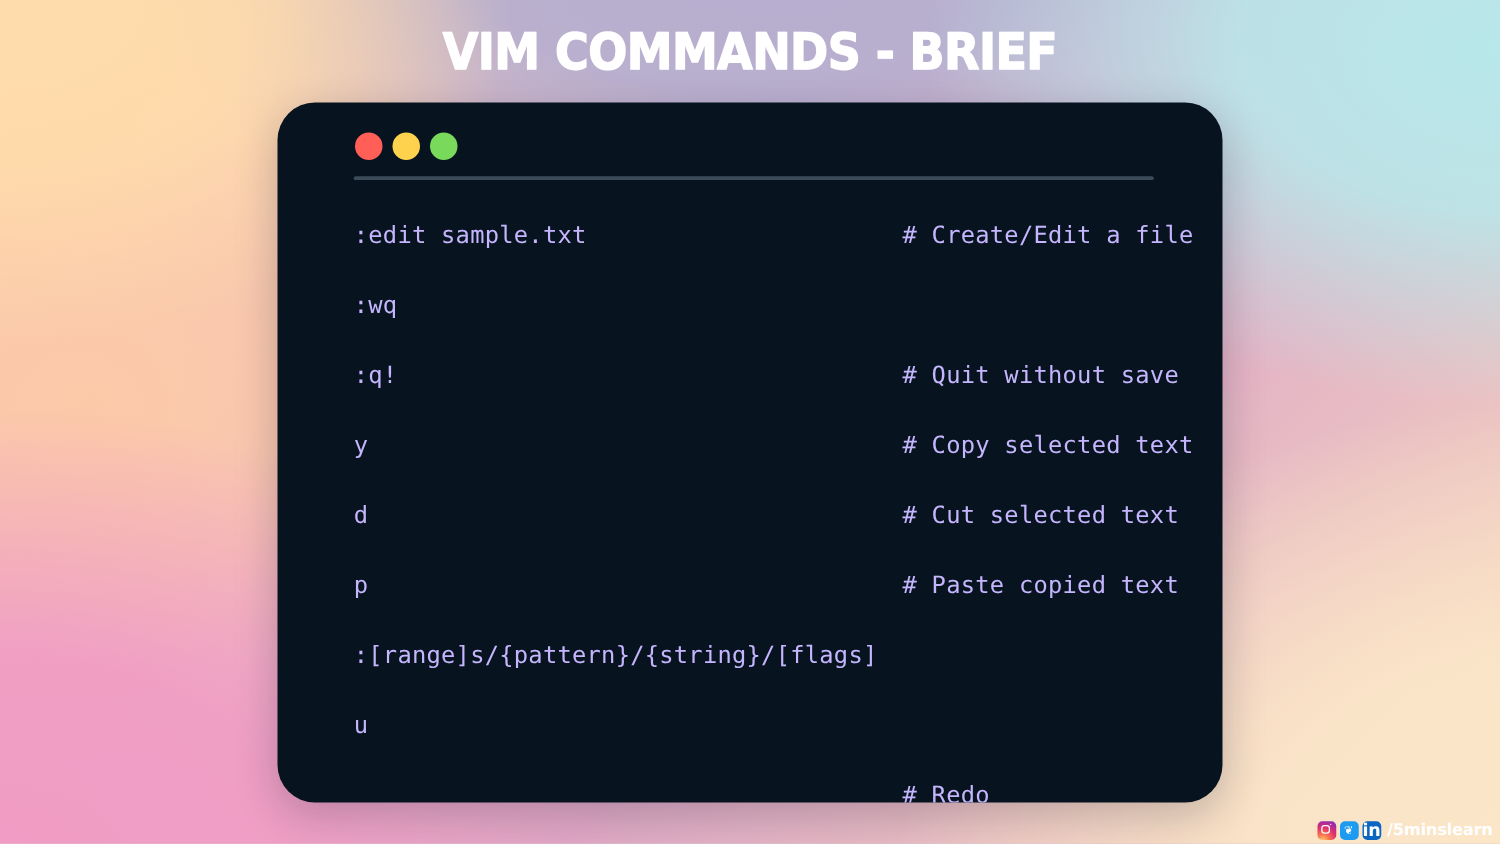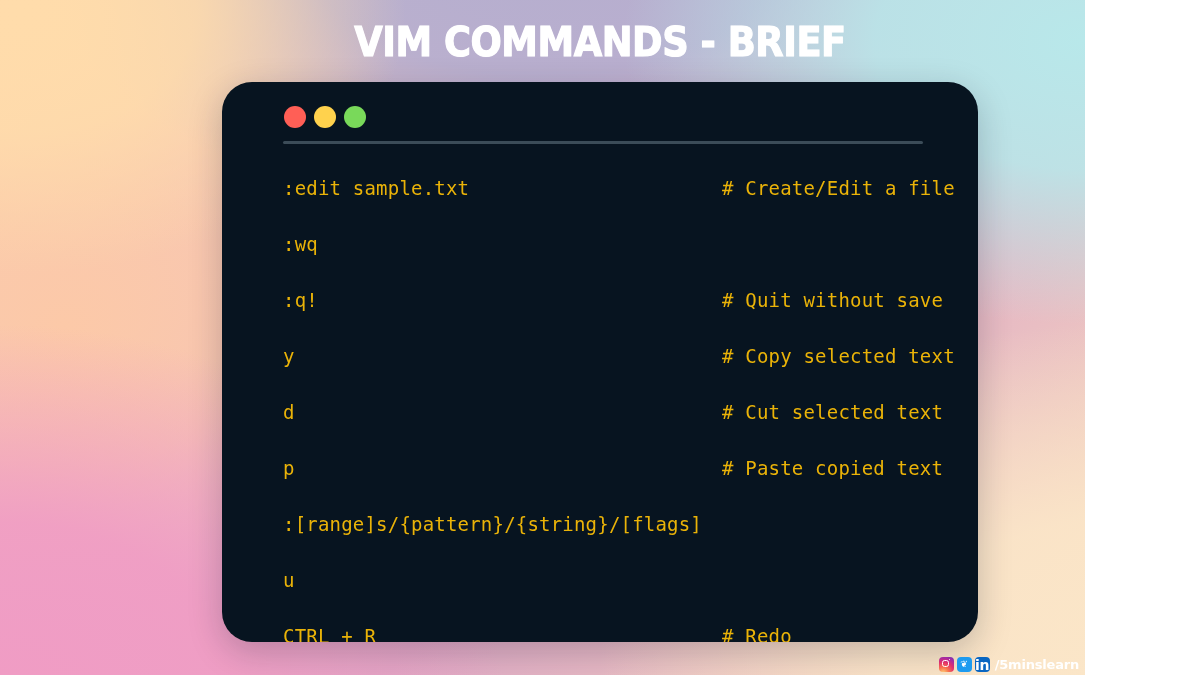--- a/index.html
+++ b/index.html
@@ -8,21 +8,21 @@
   }
   body {
     width: 1200px;
     height: 675px;
     overflow: hidden;
     font-family: "Liberation Sans", sans-serif;
   }
 
   .poster {
     position: relative;
-    width: 1085px;
+    width: 1200px;
     height: 675px;
     overflow: hidden;
     
     background-color: #e8c6d8;
     background-image:
       radial-gradient(ellipse 620px 420px at 2% 2%,   #ffdcab 0%, rgba(255,220,171,0.85) 28%, rgba(255,220,171,0) 62%),
       radial-gradient(ellipse 700px 430px at 100% 6%, #b8e8ea 0%, rgba(184,232,234,0.88) 30%, rgba(184,232,234,0) 66%),
       radial-gradient(ellipse 700px 380px at 50% -8%, #b5aecf 0%, rgba(181,174,207,0.92) 34%, rgba(181,174,207,0) 72%),
       radial-gradient(ellipse 720px 520px at 0% 102%, #f09cc4 0%, rgba(240,156,196,0.9) 32%, rgba(240,156,196,0) 70%),
       radial-gradient(ellipse 780px 520px at 104% 100%, #fbe6c8 0%, rgba(251,230,200,0.9) 30%, rgba(251,230,200,0) 68%),
@@ -108,21 +108,21 @@
   .cmd-row {
     position: relative;
     height: 56px;
     line-height: 56px;
   }
 
   .cmd-key,
   .cmd-desc {
     position: absolute;
     top: 0;
-    color: #eab308;
+    color: #c4b5fd;
     font-family: "DejaVu Sans Mono", "Liberation Mono", monospace;
     font-size: 19px;
     letter-spacing: 0.2px;
     white-space: nowrap;
   }
   .cmd-key  { left: 61px; }
   .cmd-desc { left: 500px; }
 
   
   .watermark {
@@ -239,21 +239,20 @@
         <span class="cmd-key">p</span>
         <span class="cmd-desc"># Paste copied text</span>
       </div>
       <div class="cmd-row">
         <span class="cmd-key">:[range]s/{pattern}/{string}/[flags]</span>
       </div>
       <div class="cmd-row">
         <span class="cmd-key">u</span>
       </div>
       <div class="cmd-row">
-        <span class="cmd-key">CTRL + R</span>
         <span class="cmd-desc"># Redo</span>
       </div>
     </div>
 
   </div>
 
   <div class="watermark">
     <span class="social-icon ig"></span>
     <span class="social-icon tw">
       <span class="tw-bird">❦</span>

